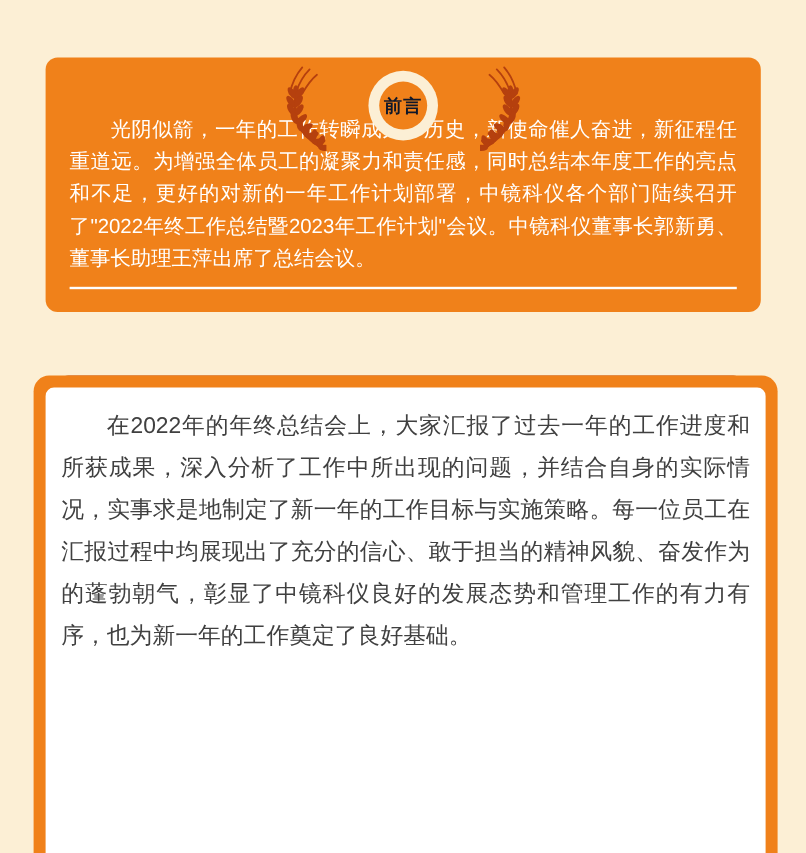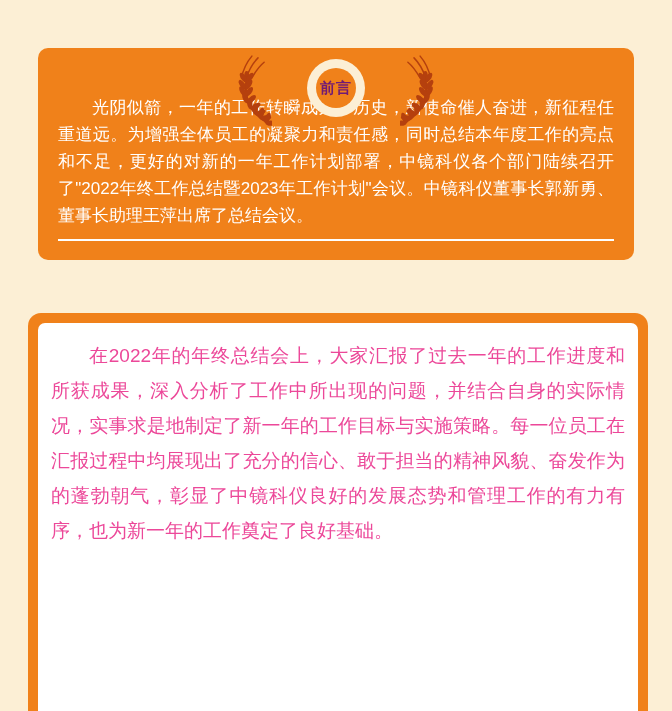--- a/index.html
+++ b/index.html
@@ -37,21 +37,21 @@
     z-index: 3;
   }
   .badge-circle {
     position: absolute;
     left: 9px;
     top: 9px;
     width: 40px;
     height: 40px;
     border-radius: 50%;
     background: #F0811A;
-    color: #701a75;
+    color: #0f172a;
     font-size: 15px;
     font-weight: bold;
     letter-spacing: 1px;
     display: flex;
     align-items: center;
     justify-content: center;
   }
 
   .preface-card {
     position: relative;
@@ -101,21 +101,21 @@
   }
   .summary-card {
     background: #FFFFFF;
     border-radius: 7px;
     height: 100%;
     padding: 15px 13px 0 13px;
     overflow: hidden;
   }
   .summary-text {
     margin: 0 0 2px 0;
-    color: #ec4899;
+    color: #404040;
     font-size: 19px;
     line-height: 35px;
     text-align: justify;
     text-indent: 2em;
   }
 </style>
 </head>
 <body>
 
 <div class="page">

